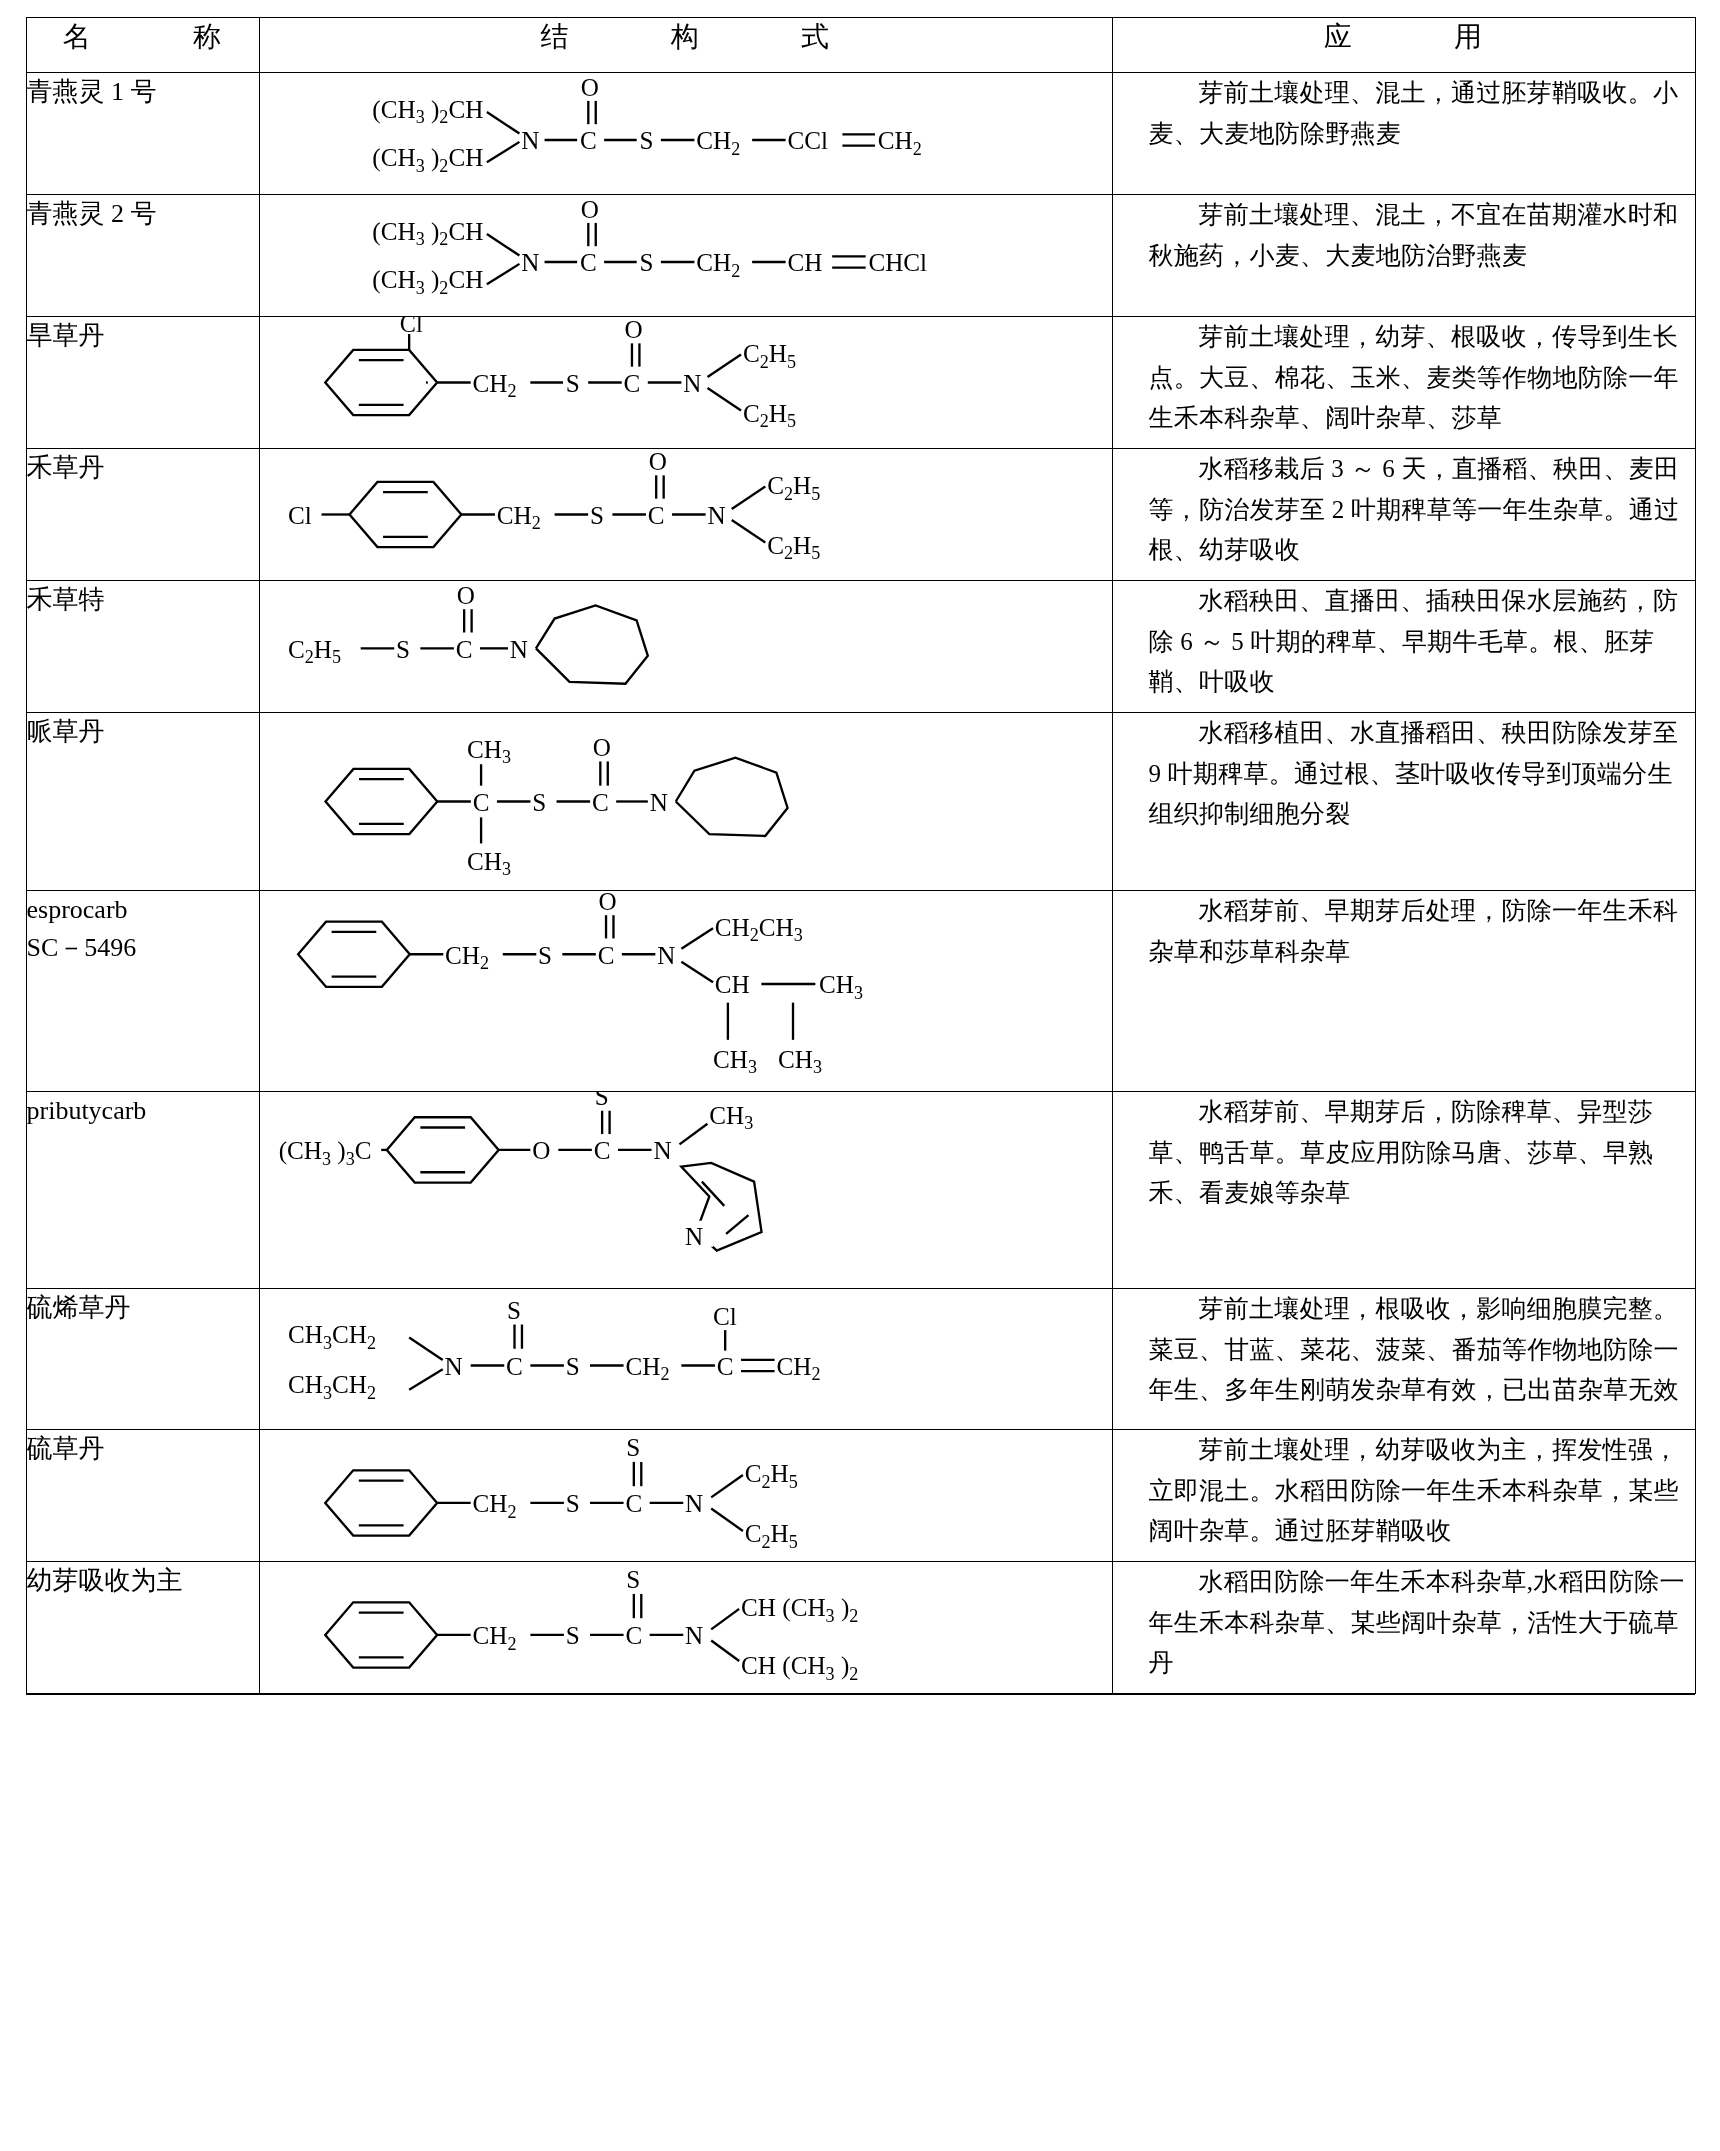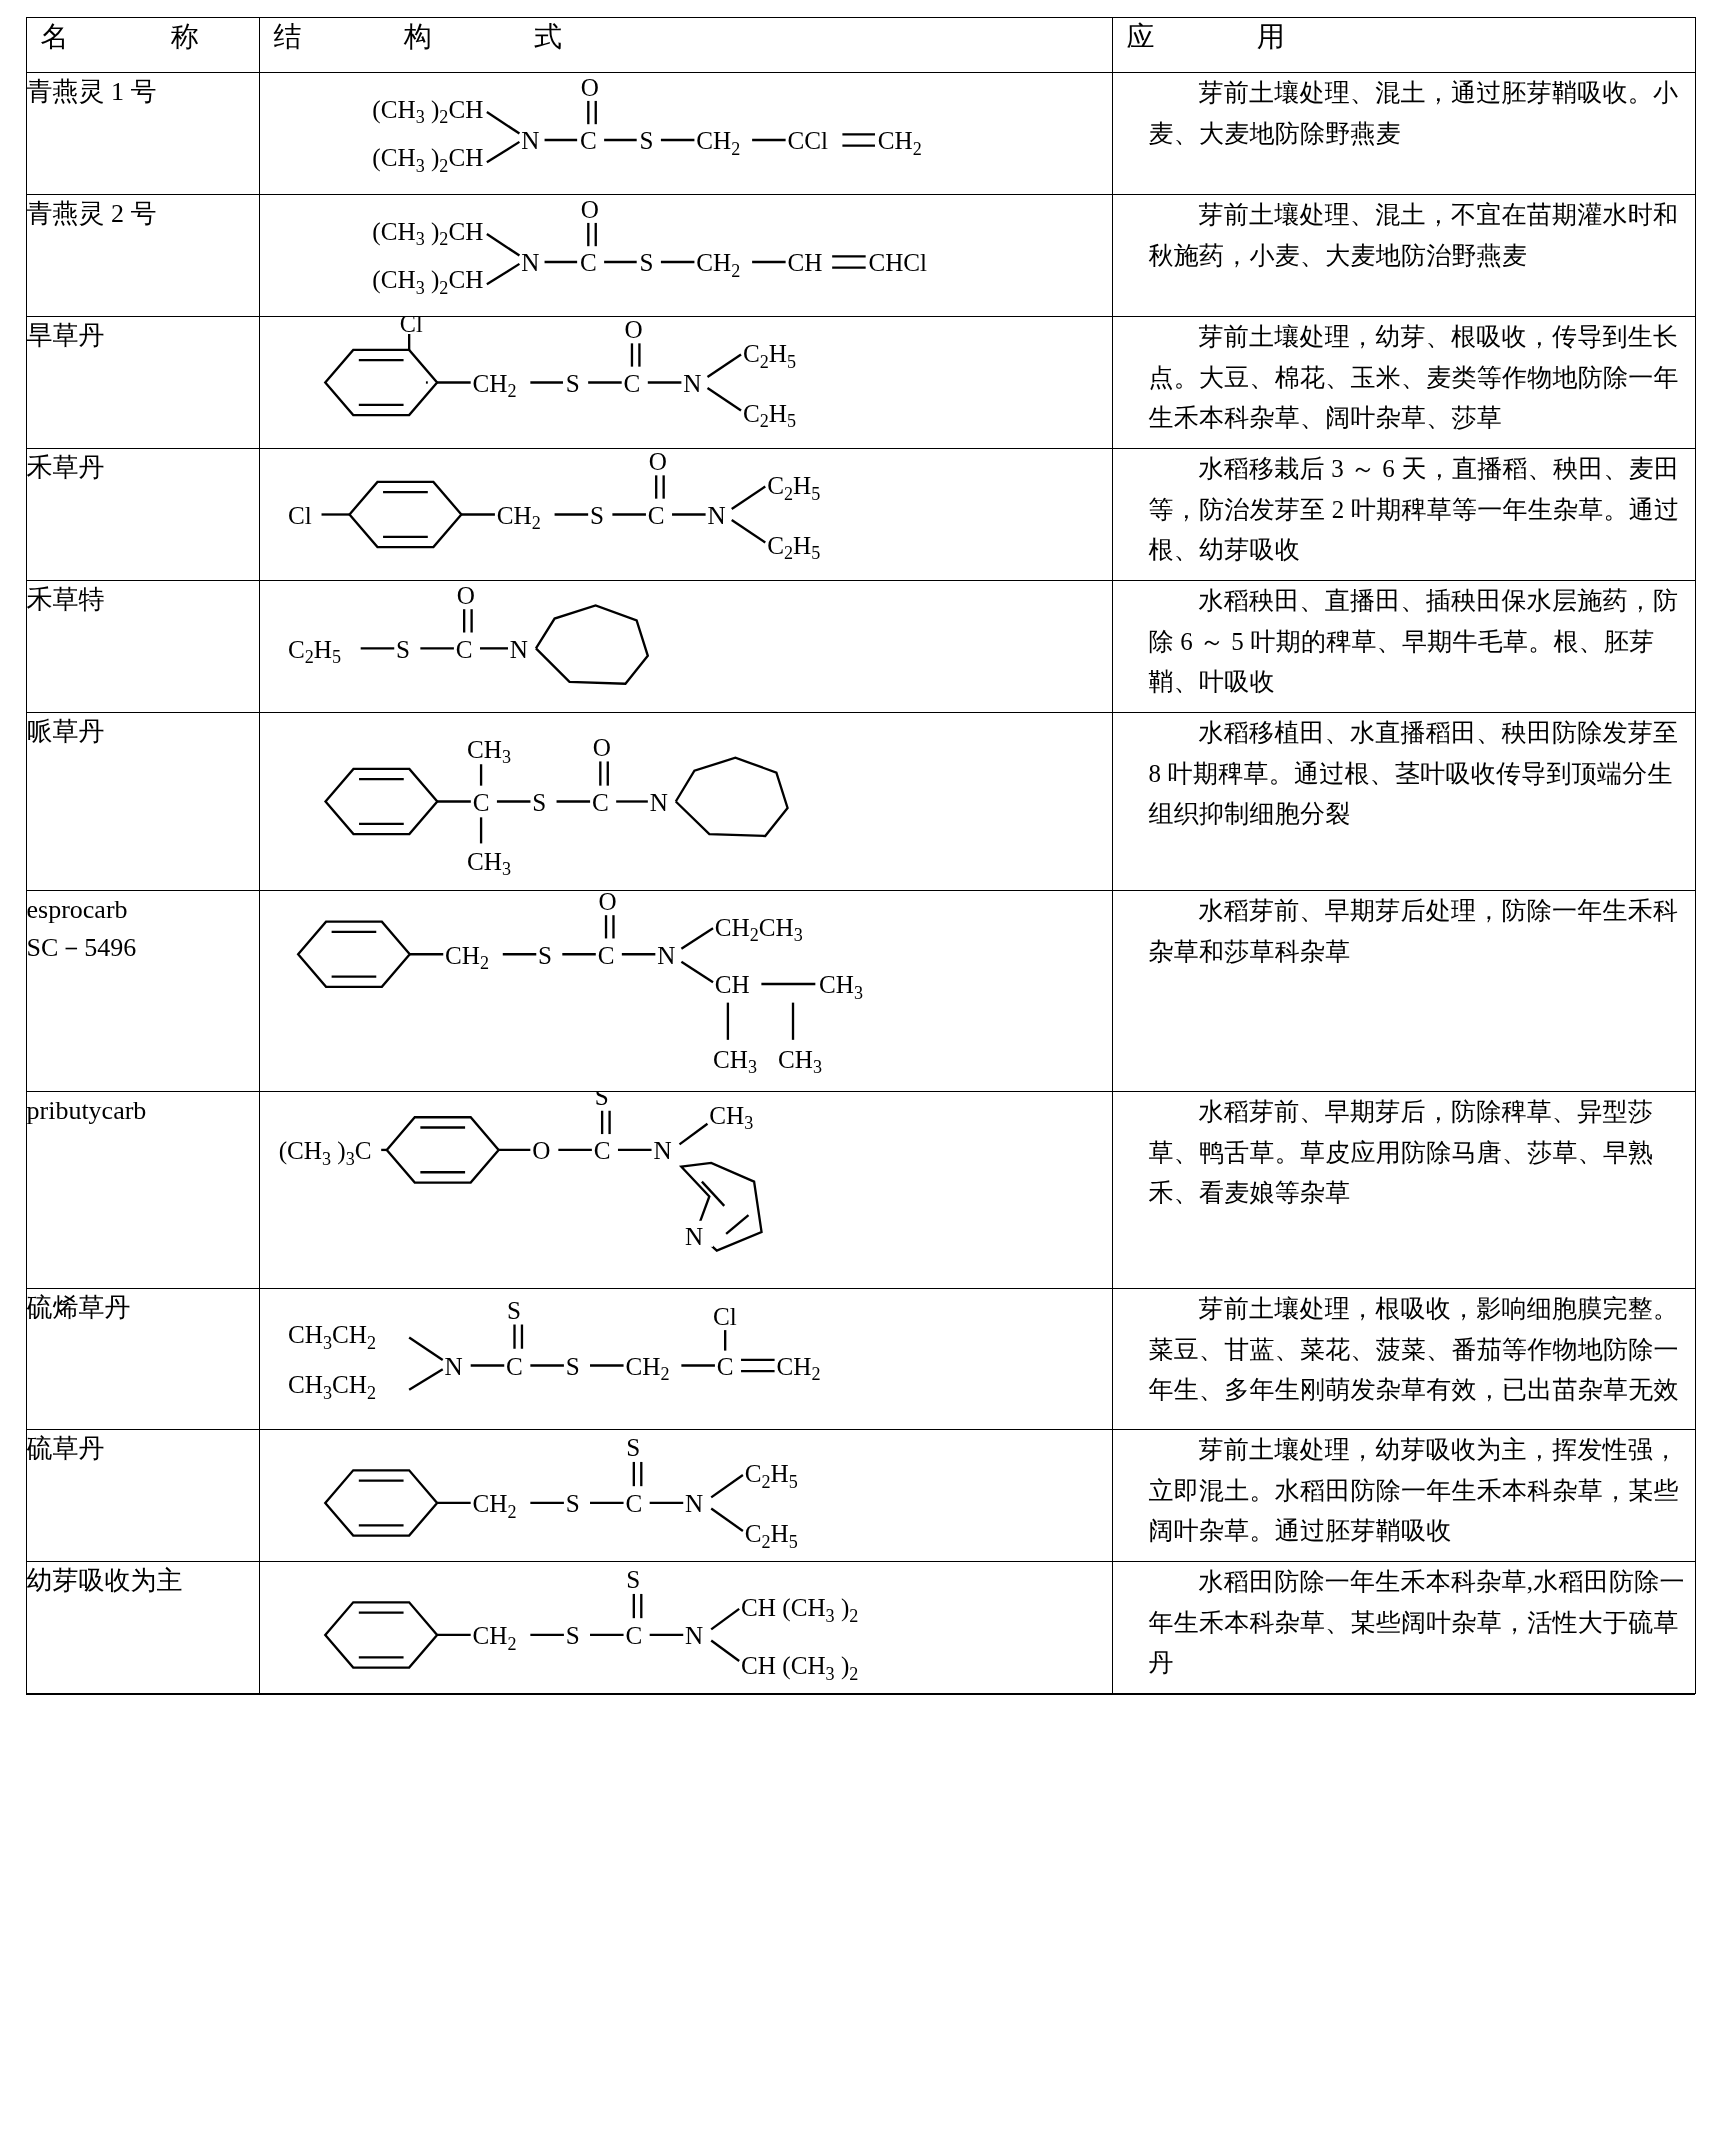--- a/index.html
+++ b/index.html
@@ -3,21 +3,21 @@
 <meta charset="utf-8">
 <style>
   html,body{margin:0;padding:0;background:#fff;}
   body{width:1721px;font-family:"Liberation Serif",serif;color:#000;}
   .page{width:1721px;padding:0;box-sizing:border-box;}
   table.main{border-collapse:collapse;width:1669px;margin:17px auto 0 auto;table-layout:fixed;}
   table.main td,table.main th{border:1.9px solid #000;vertical-align:top;padding:0;}
   .colname{width:233px;}
   .colstruct{width:853px;}
   .colapp{width:583px;}
-  thead td{height:54px;vertical-align:middle;font-size:28px;letter-spacing:0.55em;}
+  thead td{height:54px;text-align:center;vertical-align:middle;font-size:28px;letter-spacing:0.55em;}
   .hdr-inner{display:block;padding-left:0.5em;}
   td.name{font-size:26px;padding:24px 0 0 20.5px;line-height:1.45;margin-top:16px;}
   td.app{font-size:25px;padding:24px 15px 15px 15px;line-height:1.62;letter-spacing:0.01em;}
   td.app .ind{text-indent:2em;display:block;margin-left:36px;}
   td.struct{padding:9.3px 0 9.3px 0;position:relative;}
   .struct-wrap{position:relative;width:853px;}
   svg{display:block;}
   svg text{font-family:"Liberation Serif",serif;}
   .sub{font-size:0.72em;}
   .btm-rule{width:1669px;height:0;border-top:1.9px solid #000;margin:0 auto;}
@@ -233,21 +233,21 @@
           <text x="357" y="46" font-size="27">O</text>
           <line x1="382" y1="95" x2="416" y2="95" stroke="#000" stroke-width="2.5"></line>
           <text x="418" y="105" font-size="27">N</text>
           <g stroke="#000" stroke-width="2.5" fill="none">
             <polyline points="446,95 466,62 510,48 554,64 566,102 542,132 482,130 446,95"></polyline>
           </g>
         </svg>
         </div>
       </td>
       <td class="app">
-            <span class="ind">水稻移植田、水直播稻田、秧田防除发芽至 8 叶期稗草。通过根、茎叶吸收传导到顶端分生组织抑制细胞分裂</span>
+            <span class="ind">水稻移植田、水直播稻田、秧田防除发芽至 9 叶期稗草。通过根、茎叶吸收传导到顶端分生组织抑制细胞分裂</span>
           </td>
     </tr>
 
     <tr>
       <td class="name" style="white-space:pre-line;">esprocarb
 SC－5496</td>
       <td class="struct">
         <div class="struct-wrap">
         <svg width="853" height="200" viewBox="0 0 915 215">
           <g stroke="#000" stroke-width="2.5" fill="none">

